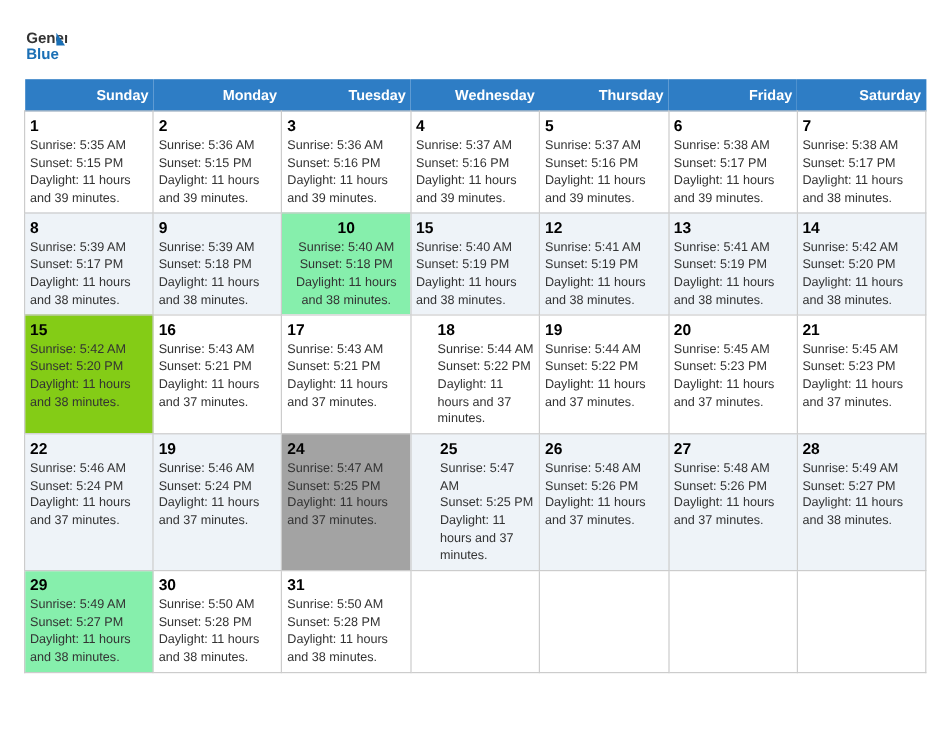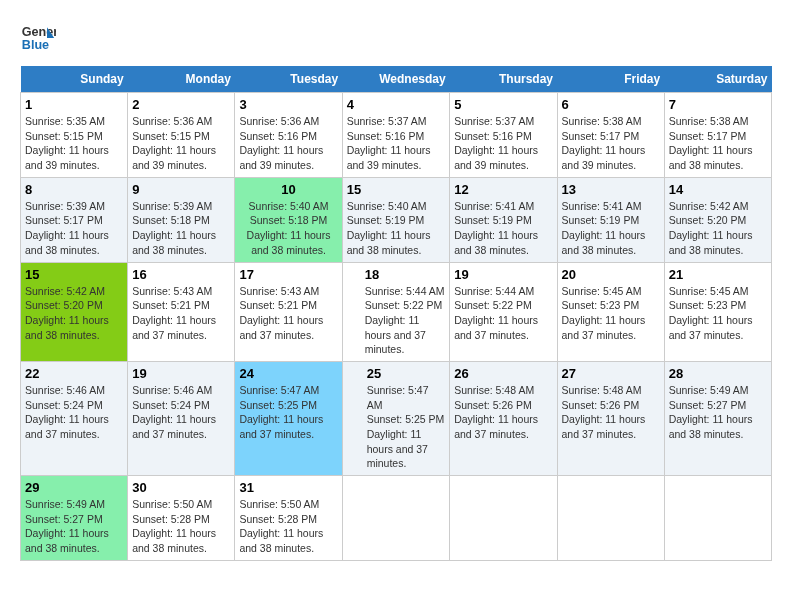--- a/index.html
+++ b/index.html
@@ -200,21 +200,21 @@
       </tr>
       <tr>
         <td style="background-color: rgb(238, 243, 248);">
         <span class="day-num">22</span>
         <span class="day-info">Sunrise: 5:46 AM<br>Sunset: 5:24 PM<br>Daylight: 11 hours and 37 minutes.</span>
       </td>
         <td style="background-color: rgb(238, 243, 248);">
         <span class="day-num">19</span>
         <span class="day-info">Sunrise: 5:46 AM<br>Sunset: 5:24 PM<br>Daylight: 11 hours and 37 minutes.</span>
       </td>
-        <td style="background-color: #7dd3fc;">
+        <td style="background-color: #a3a3a3;">
         <span class="day-num">24</span>
         <span class="day-info">Sunrise: 5:47 AM<br>Sunset: 5:25 PM<br>Daylight: 11 hours and 37 minutes.</span>
       </td>
         <td style="background-color: rgb(238, 243, 248); padding-left: 24px;">
         <span class="day-num">25</span>
         <span class="day-info">Sunrise: 5:47 AM<br>Sunset: 5:25 PM<br>Daylight: 11 hours and 37 minutes.</span>
       </td>
         <td style="background-color: rgb(238, 243, 248);">
         <span class="day-num">26</span>
         <span class="day-info">Sunrise: 5:48 AM<br>Sunset: 5:26 PM<br>Daylight: 11 hours and 37 minutes.</span>

